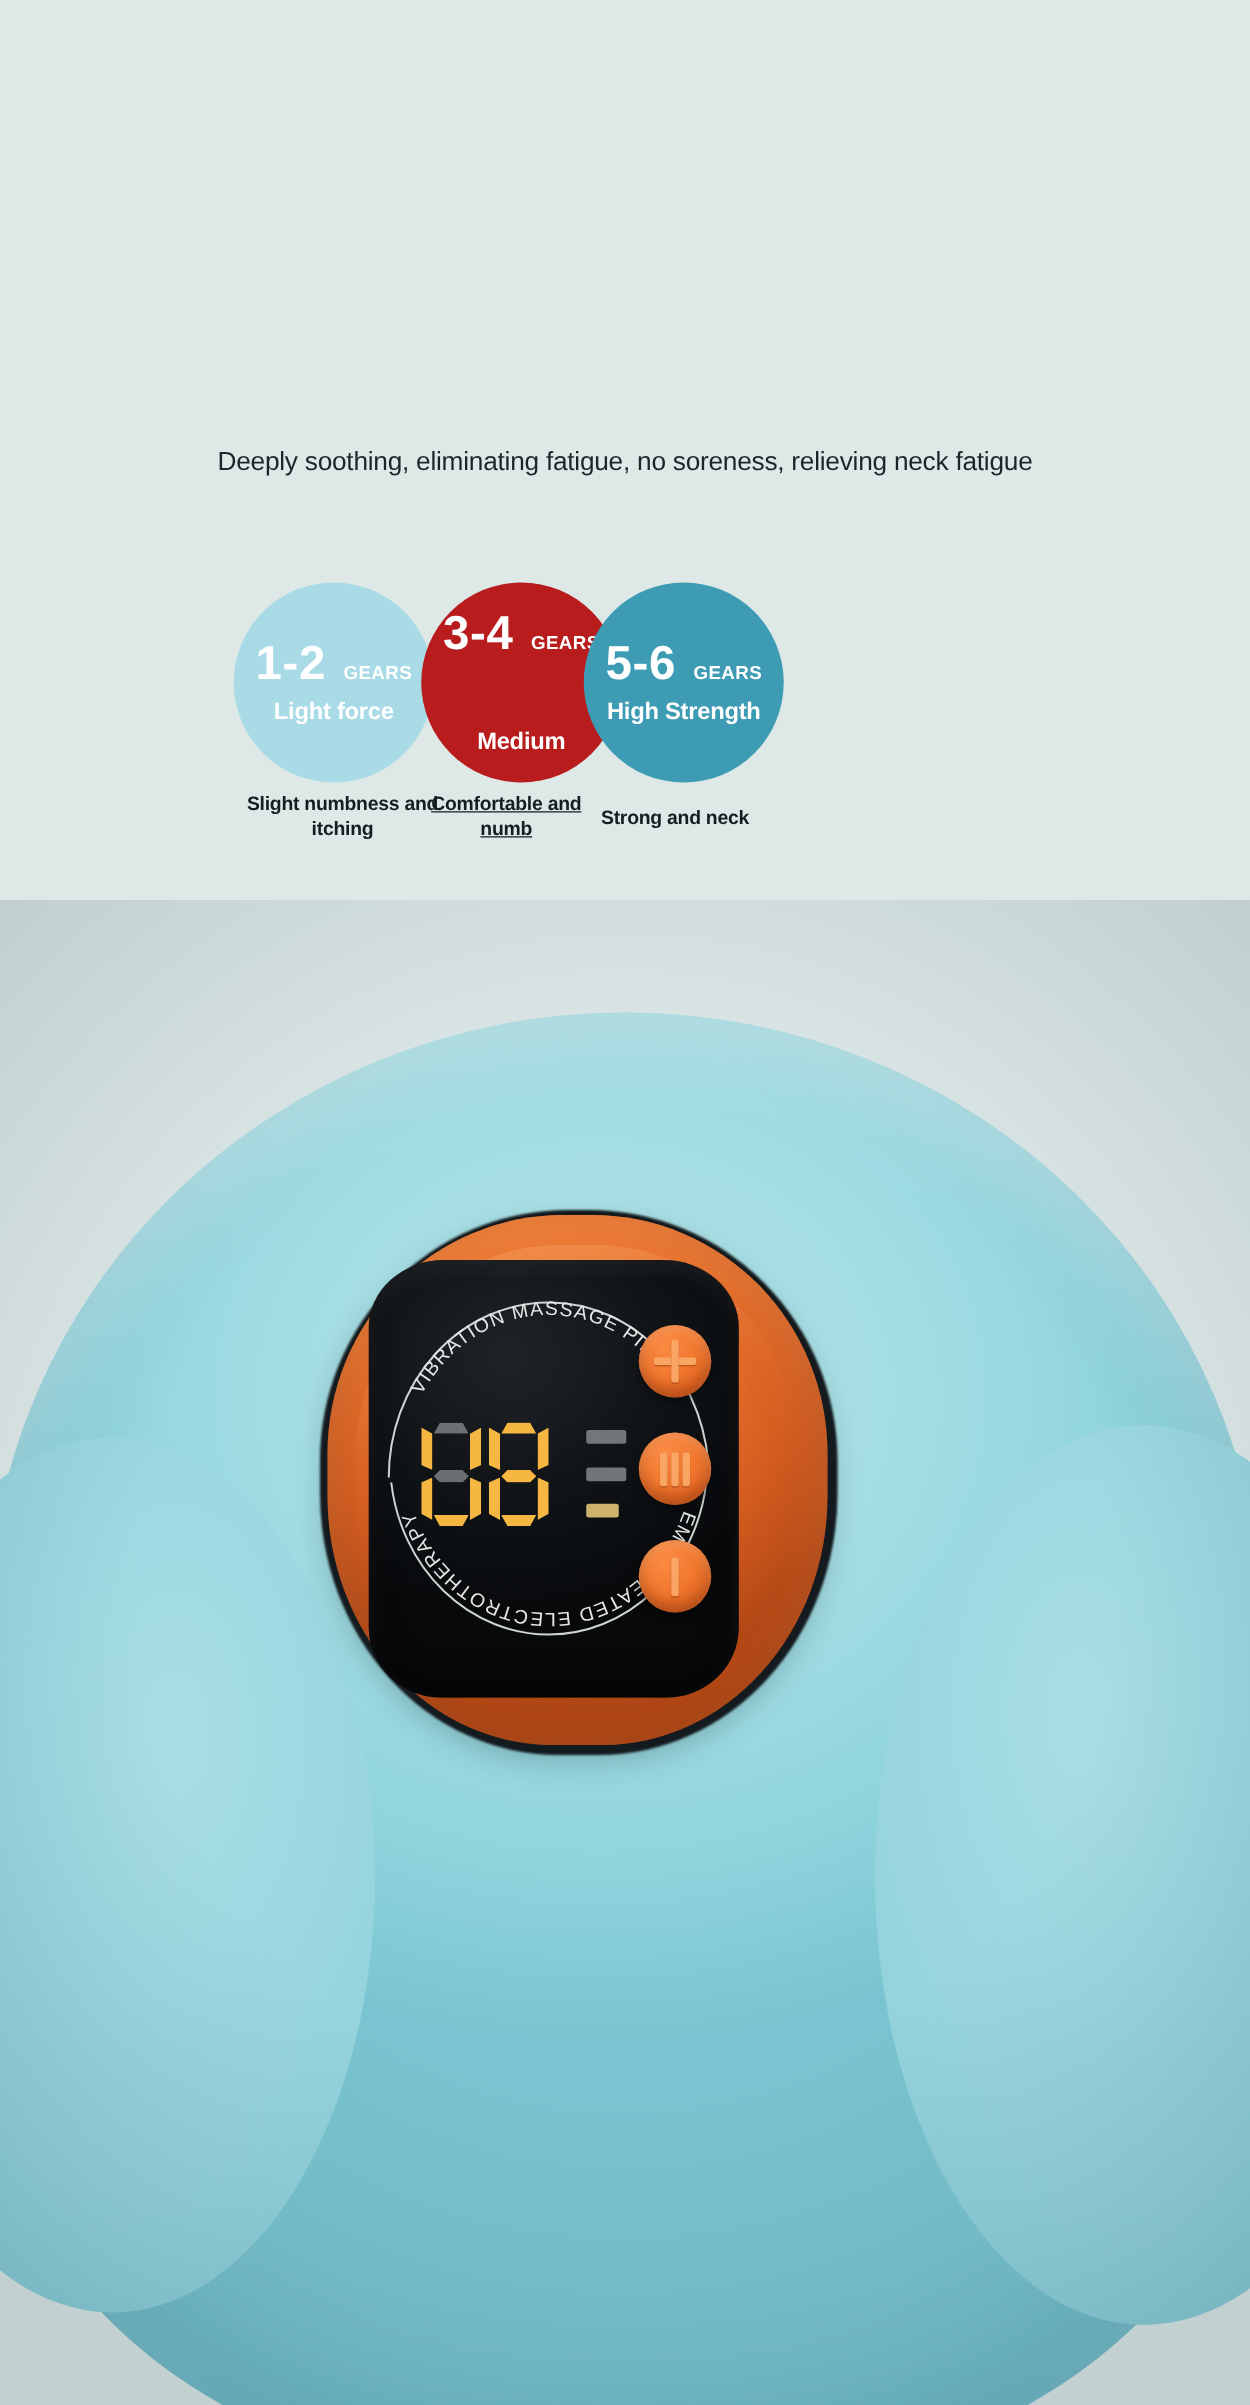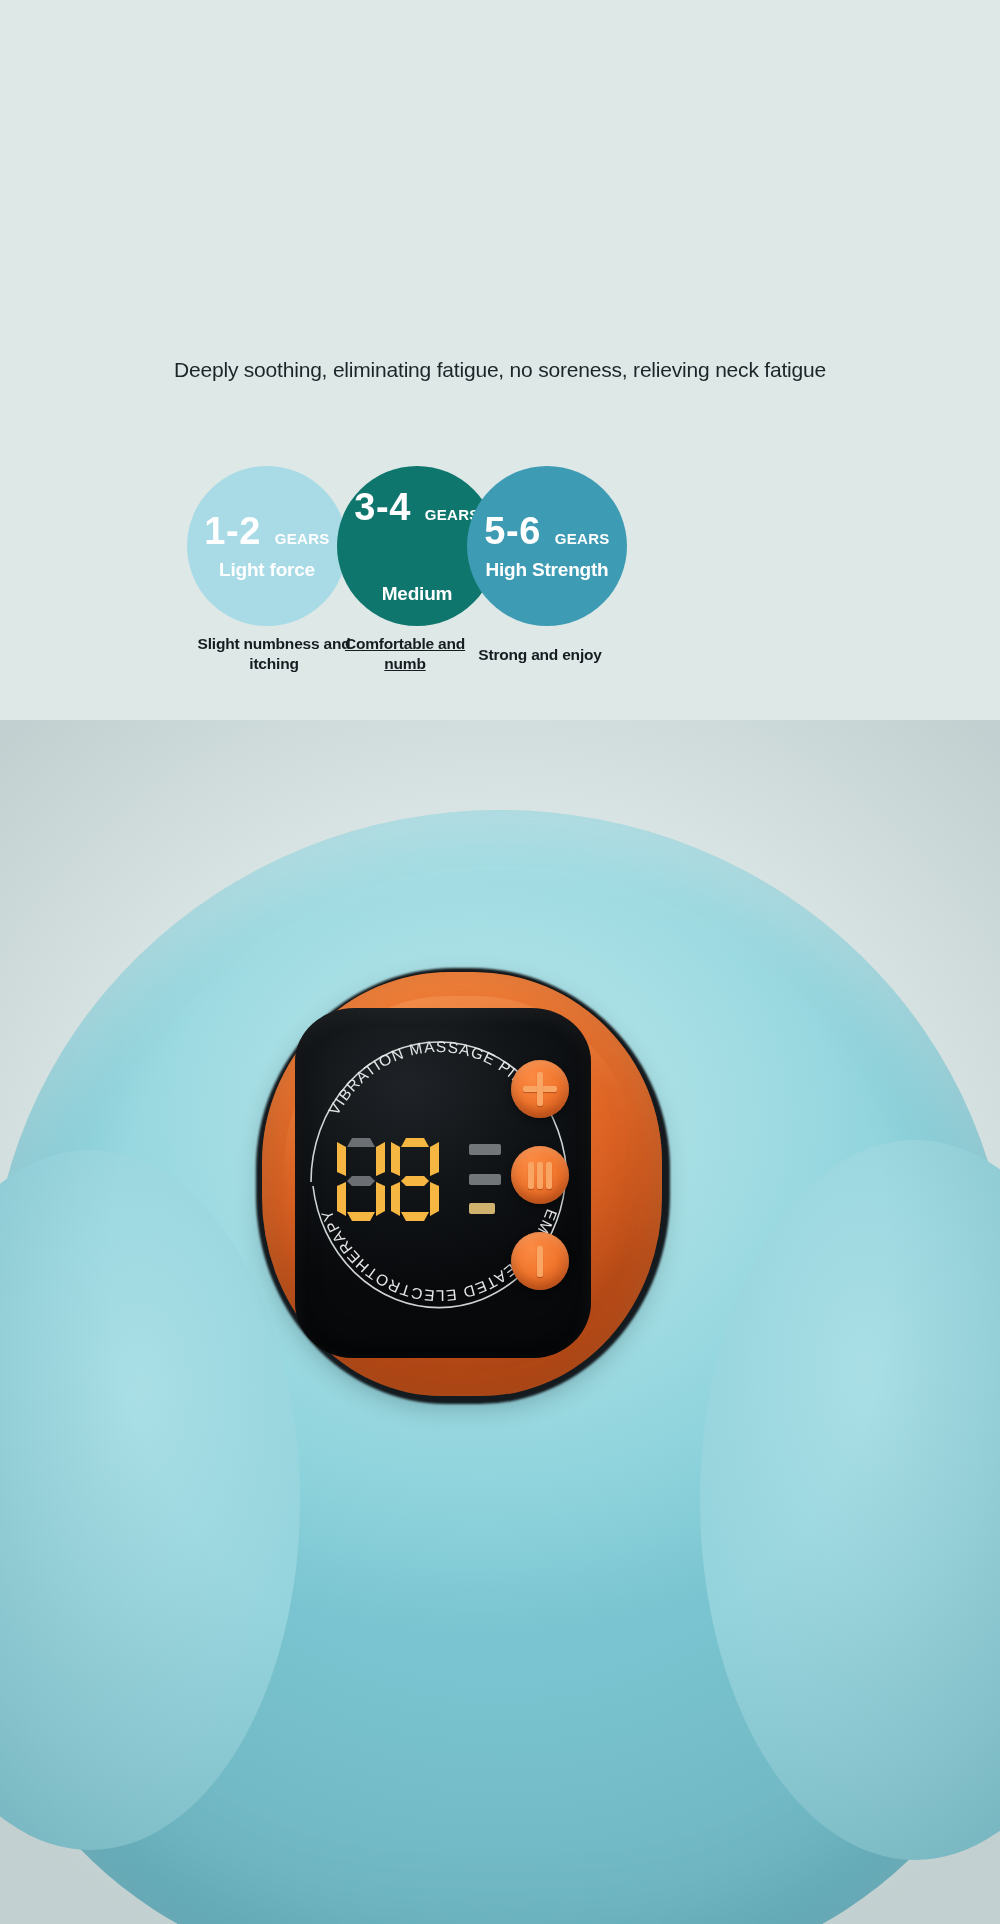--- a/index.html
+++ b/index.html
@@ -71,21 +71,21 @@
     border-radius:50%;
     display:flex;
     flex-direction:column;
     align-items:center;
     justify-content:center;
     color:#ffffff;
     text-align:center;
   }
 
   .gear-circle.c1 { left:187px; top:0;  background:#a8dbe6; z-index:1; }
-  .gear-circle.c2 { left:337px; top:0;  background:#0f766e; z-index:2;gap:48px; }
+  .gear-circle.c2 { left:337px; top:0;  background:#b91c1c; z-index:2;gap:48px; }
   .gear-circle.c3 { left:467px; top:0;  background:#3d9cb4; z-index:3; }
 
   .gear-range {
     display:flex;
     align-items:baseline;
     justify-content:center;
     line-height:1;
     margin-bottom:9px;
   }
 
@@ -379,21 +379,21 @@
       <span class="gear-unit">GEARS</span>
     </div>
     <div class="gear-label">High Strength</div>
   </div>
 
 </div>
 
 <div class="captions-row">
   <div class="caption p1">Slight numbness and itching</div>
   <div class="caption p2">Comfortable and numb</div>
-  <div class="caption p3">Strong and enjoy</div>
+  <div class="caption p3">Strong and neck</div>
 </div>
 
 <div class="product-stage">
 
   <div class="pillow-body"></div>
   <div class="pillow-left-lobe"></div>
   <div class="pillow-right-lobe"></div>
 
   <div class="dark-rim"></div>
 

